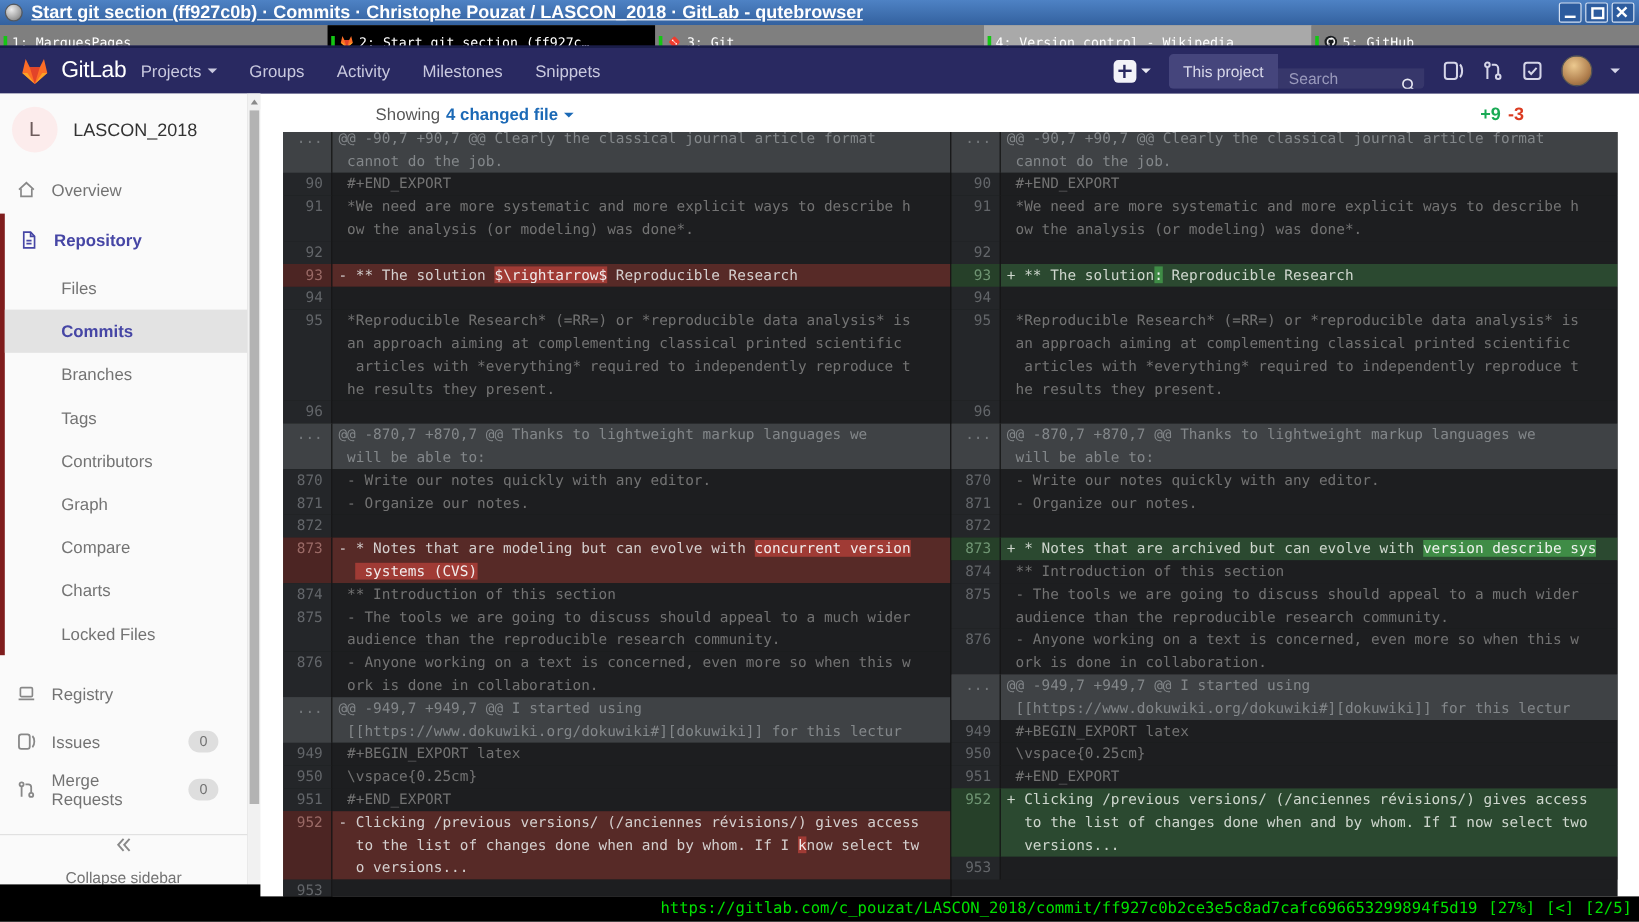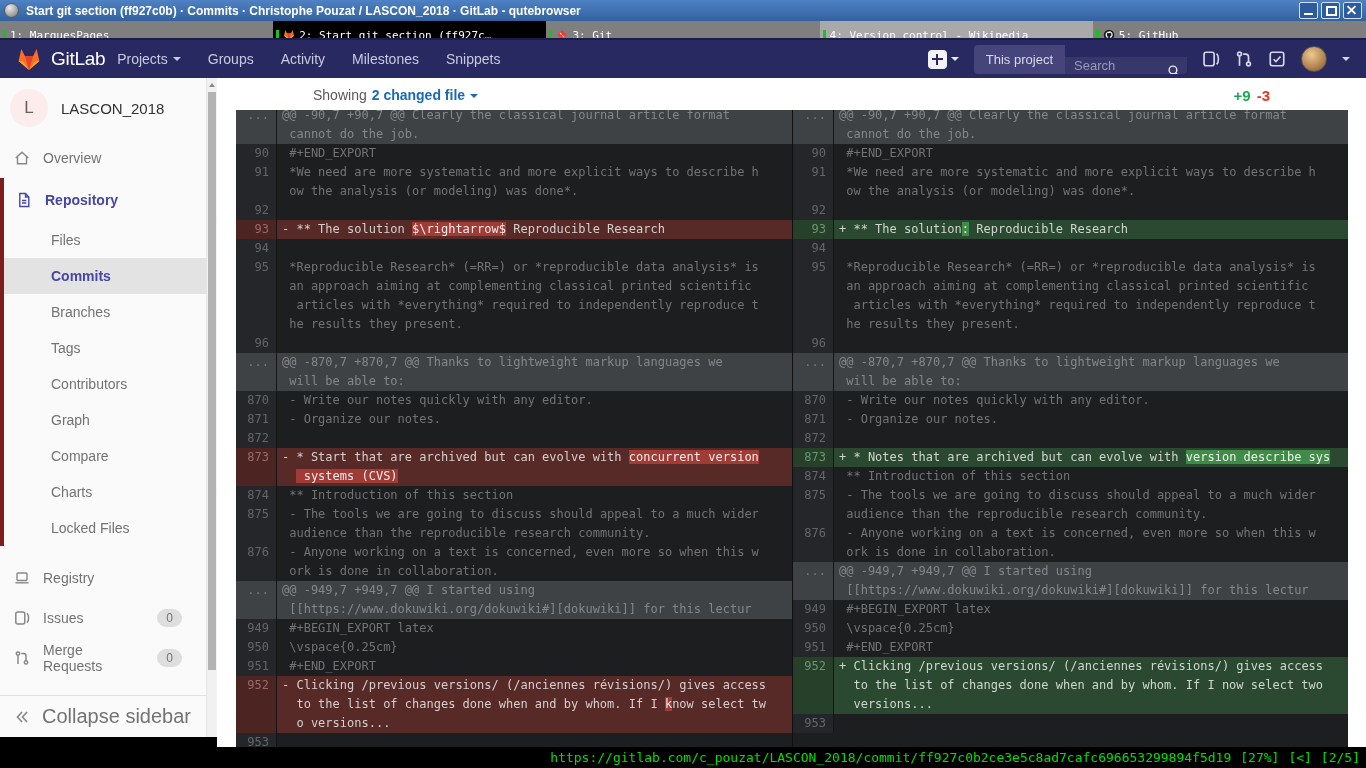--- a/index.html
+++ b/index.html
@@ -6,21 +6,21 @@
   #screen{position:relative;width:1366px;height:768px;background:#fff;overflow:hidden;
           font-family:"Liberation Sans",sans-serif;}
 
   
   .titlebar{position:absolute;left:0;top:0;width:100%;height:21px;
     background:linear-gradient(#4e82c4,#33619f);display:flex;align-items:center;
     padding:0 4px;box-sizing:border-box;}
   .qb-icon{width:15px;height:15px;border-radius:50%;flex:none;margin-right:7px;
     background:radial-gradient(circle at 35% 30%,#ececec,#a9a9a9 55%,#6f6f6f);
     border:1px solid #55585c;box-sizing:border-box;}
-  .win-title{color:#fff;font-weight:bold;font-size:12px;white-space:nowrap;overflow:hidden;}
+  .win-title{color:#fff;font-weight:bold;font-size:15px;white-space:nowrap;overflow:hidden;text-decoration:underline;}
   .winbtns{margin-left:auto;display:flex;gap:3px;}
   .wbtn{width:17px;height:15px;background:#2d5c9e;border:1px solid #d4e0f2;border-radius:2px;
     position:relative;flex:none;}
   .wbtn-min::after{content:"";position:absolute;left:4px;right:4px;bottom:3px;height:2px;background:#fff;}
   .wbtn-max::after{content:"";position:absolute;left:4px;top:3px;width:7px;height:6px;border:2px solid #fff;}
   .wbtn-close::before,.wbtn-close::after{content:"";position:absolute;left:2px;top:6px;width:11px;height:2px;background:#fff;}
   .wbtn-close::before{transform:rotate(45deg);} .wbtn-close::after{transform:rotate(-45deg);}
 
   
   .tabbar{position:absolute;left:0;top:21px;width:100%;height:28px;display:flex;background:#666;}
@@ -72,21 +72,21 @@
   .side-icon svg{width:16px;height:16px;display:block;}
   .repo-section{border-left:4px solid #7f1d1d;}
   .repo-head{height:44px;color:#4646a5;font-weight:bold;padding-left:12px;}
   .repo-head .side-icon{color:#4646a5;}
   .sub-item{display:flex;align-items:center;height:36px;padding-left:47px;font-size:14px;color:#737373;}
   .sub-item.active{background:#e3e3e3;color:#4646a5;font-weight:bold;}
   .side-gap{height:12px;}
   .side-item .badge{margin-left:auto;margin-right:10px;background:#dedede;border-radius:10px;
     padding:2px 9px;font-size:12px;color:#737373;}
   .collapse{position:absolute;left:0;bottom:0;width:100%;height:42px;border-top:1px solid #e1e1e1;
-    display:flex;align-items:center;gap:12px;padding:0 14px;box-sizing:border-box;font-size:20px;}
+    display:flex;align-items:center;gap:12px;padding:0 14px;box-sizing:border-box;font-size:13px;flex-direction:column;}
 
   
   .sb-scroll{position:absolute;left:207px;top:78px;width:10px;height:659px;background:#f1f1f1;}
   .sb-up{position:absolute;left:0;top:0;width:10px;height:13px;background:#f1f1f1;}
   .sb-up::after{content:"";position:absolute;left:2px;top:5px;width:0;height:0;
     border-left:3px solid transparent;border-right:3px solid transparent;border-bottom:4px solid #8a8a8a;}
   .sb-thumb{position:absolute;left:1px;top:14px;width:8px;height:578px;background:#b3b3b3;}
 
   
   .showing{position:absolute;left:313px;top:87px;font-size:14px;color:#585858;display:flex;align-items:center;gap:5px;}
@@ -332,21 +332,21 @@
   </div>
 
   <div class="sb-scroll">
     <span class="sb-up"></span>
     <span class="sb-thumb"></span>
   </div>
 
   <div class="showing">
     <span>Showing</span>
     <span class="files-link">
-      <span>2 changed file</span>
+      <span>4 changed file</span>
       <span class="tri-down"></span>
     </span>
   </div>
   <div class="stats">
     <span class="stat-add">+9</span>
     <span class="stat-del">-3</span>
   </div>
 
   <div class="diff-wrap">
     <div class="diff-table">
@@ -425,21 +425,21 @@
           </div>
           <div class="drow ctx">
             <div class="gut">872</div>
             <div class="code">
               <div class="cline"><span></span></div>
             </div>
           </div>
           <div class="drow del">
             <div class="gut">873</div>
             <div class="code">
-              <div class="cline"><span>- * Start that are archived but can evolve with </span><span class="hl">concurrent version</span></div>
+              <div class="cline"><span>- * Notes that are modeling but can evolve with </span><span class="hl">concurrent version</span></div>
               <div class="cline" style="padding-left: 2ch;"><span class="hl"> systems (CVS)</span></div>
             </div>
           </div>
           <div class="drow ctx">
             <div class="gut">874</div>
             <div class="code">
               <div class="cline"><span> ** Introduction of this section</span></div>
             </div>
           </div>
           <div class="drow ctx">

